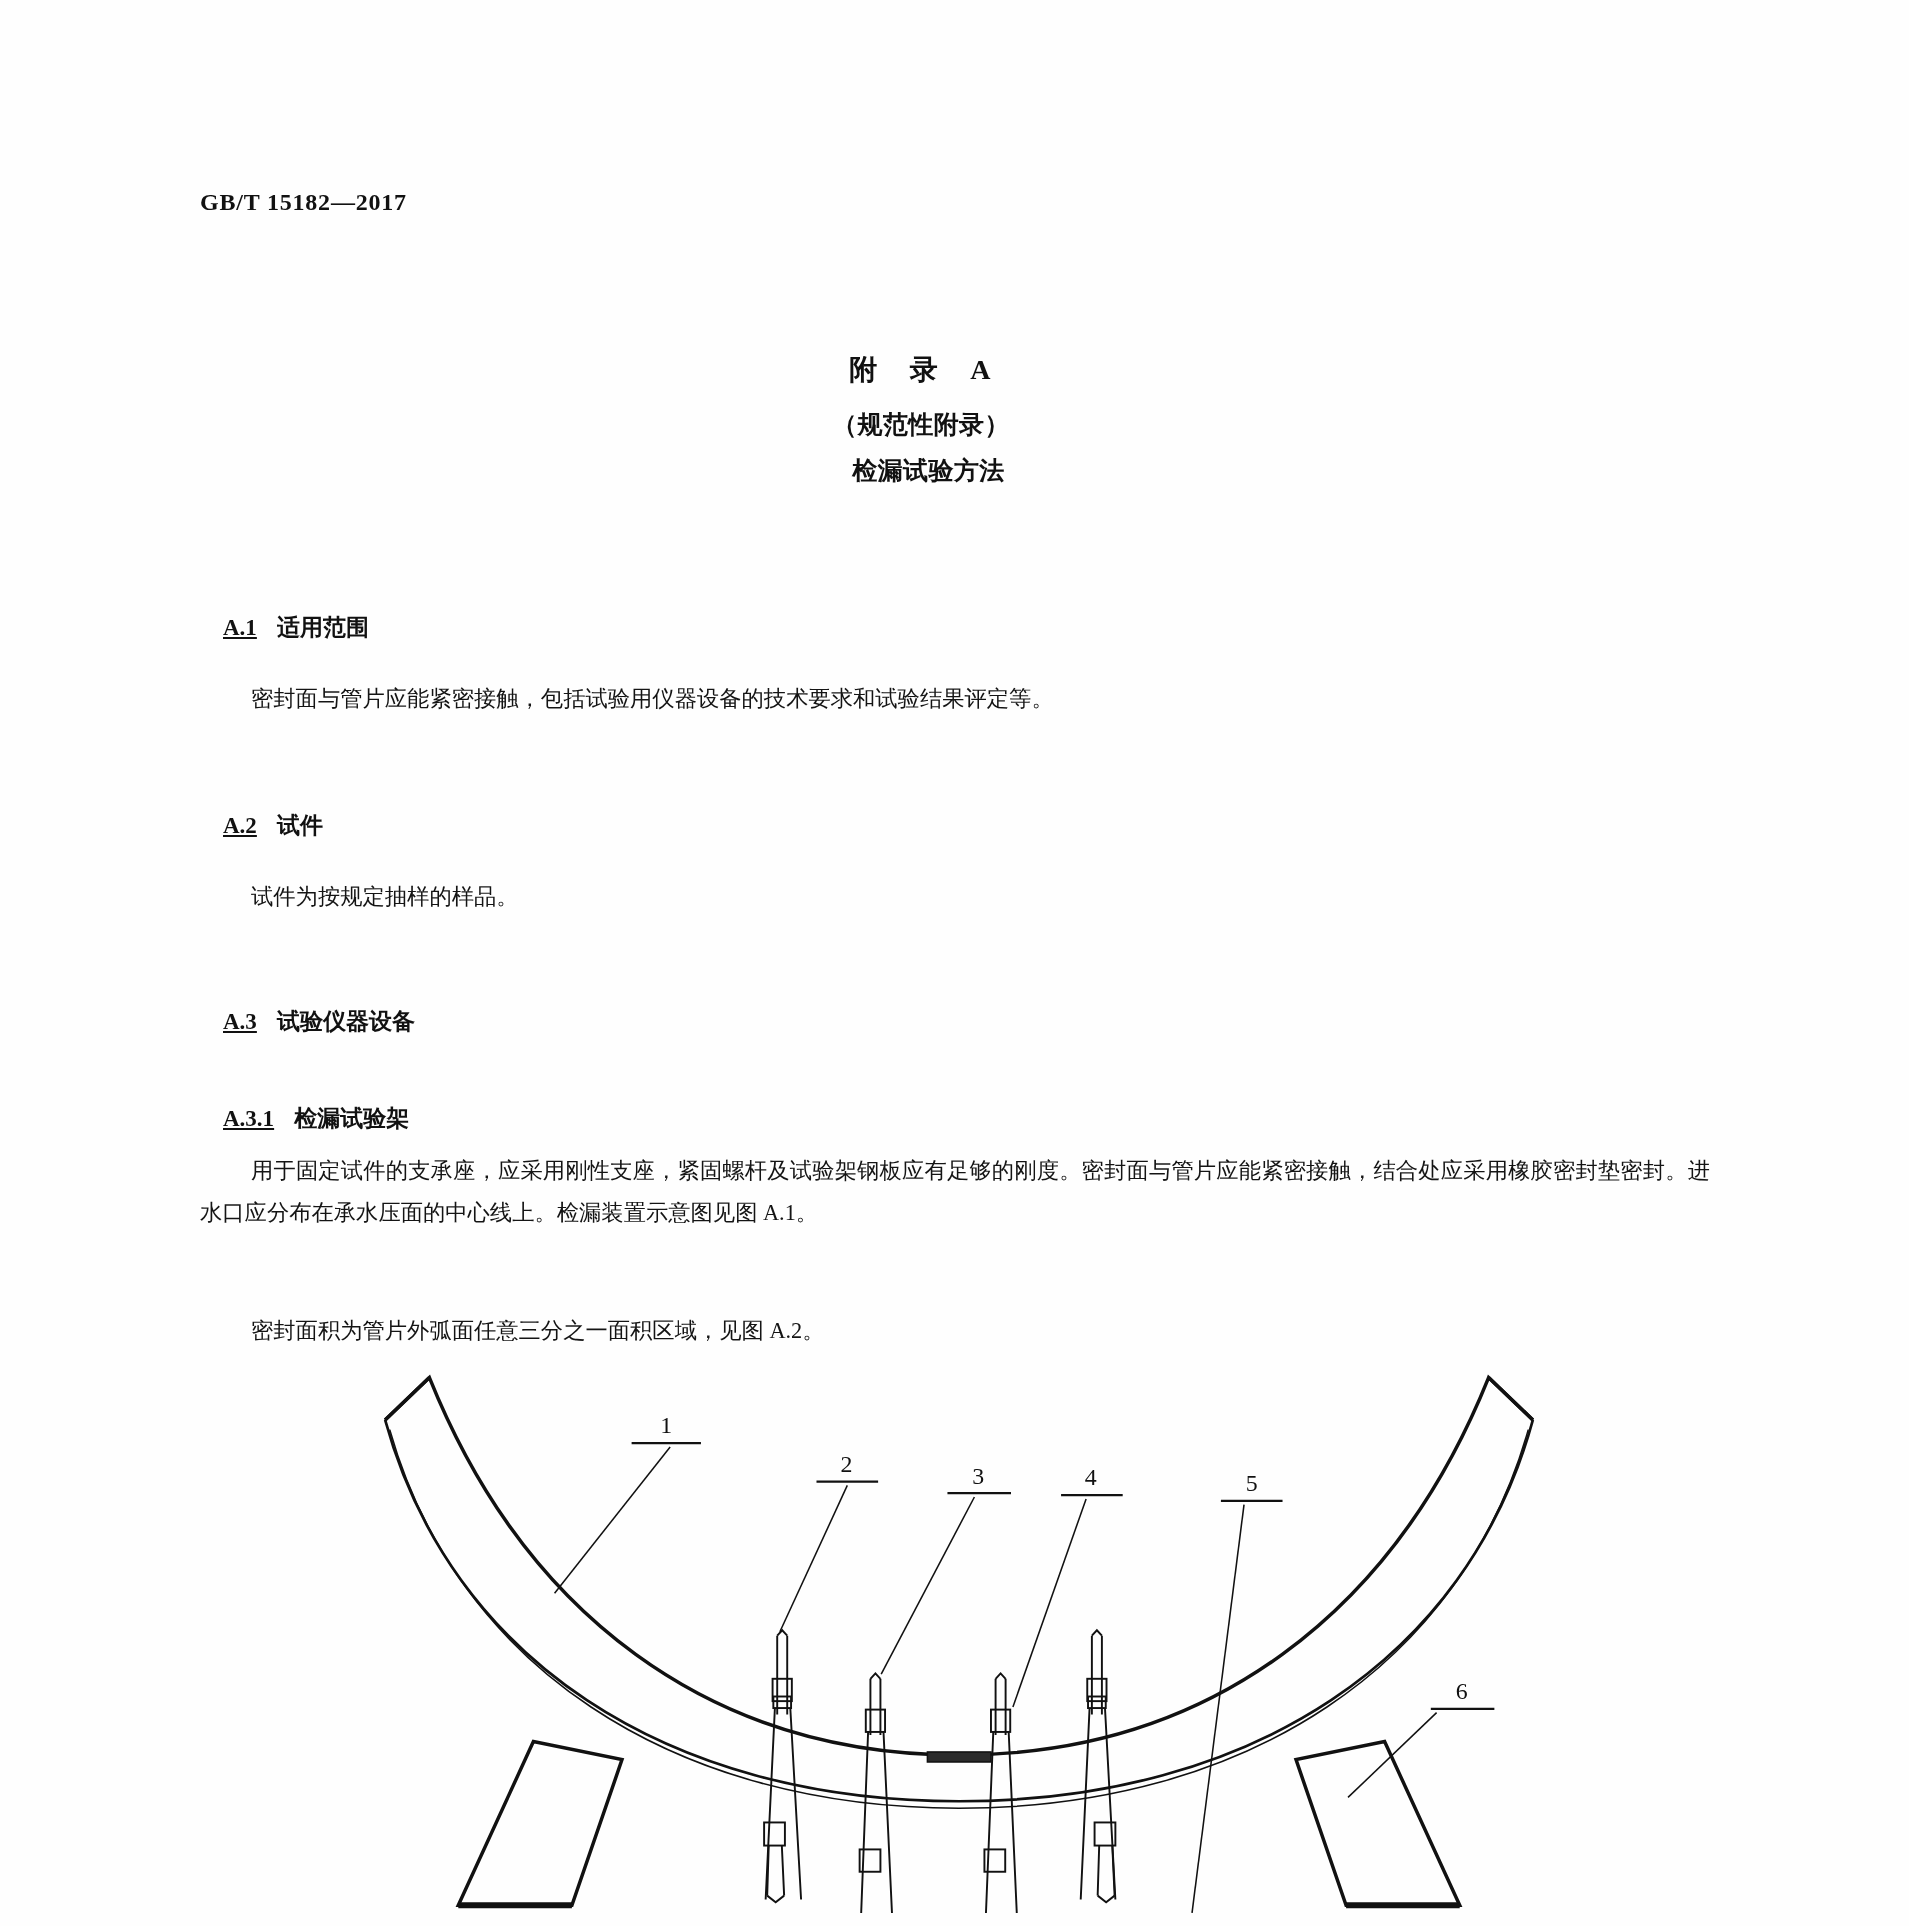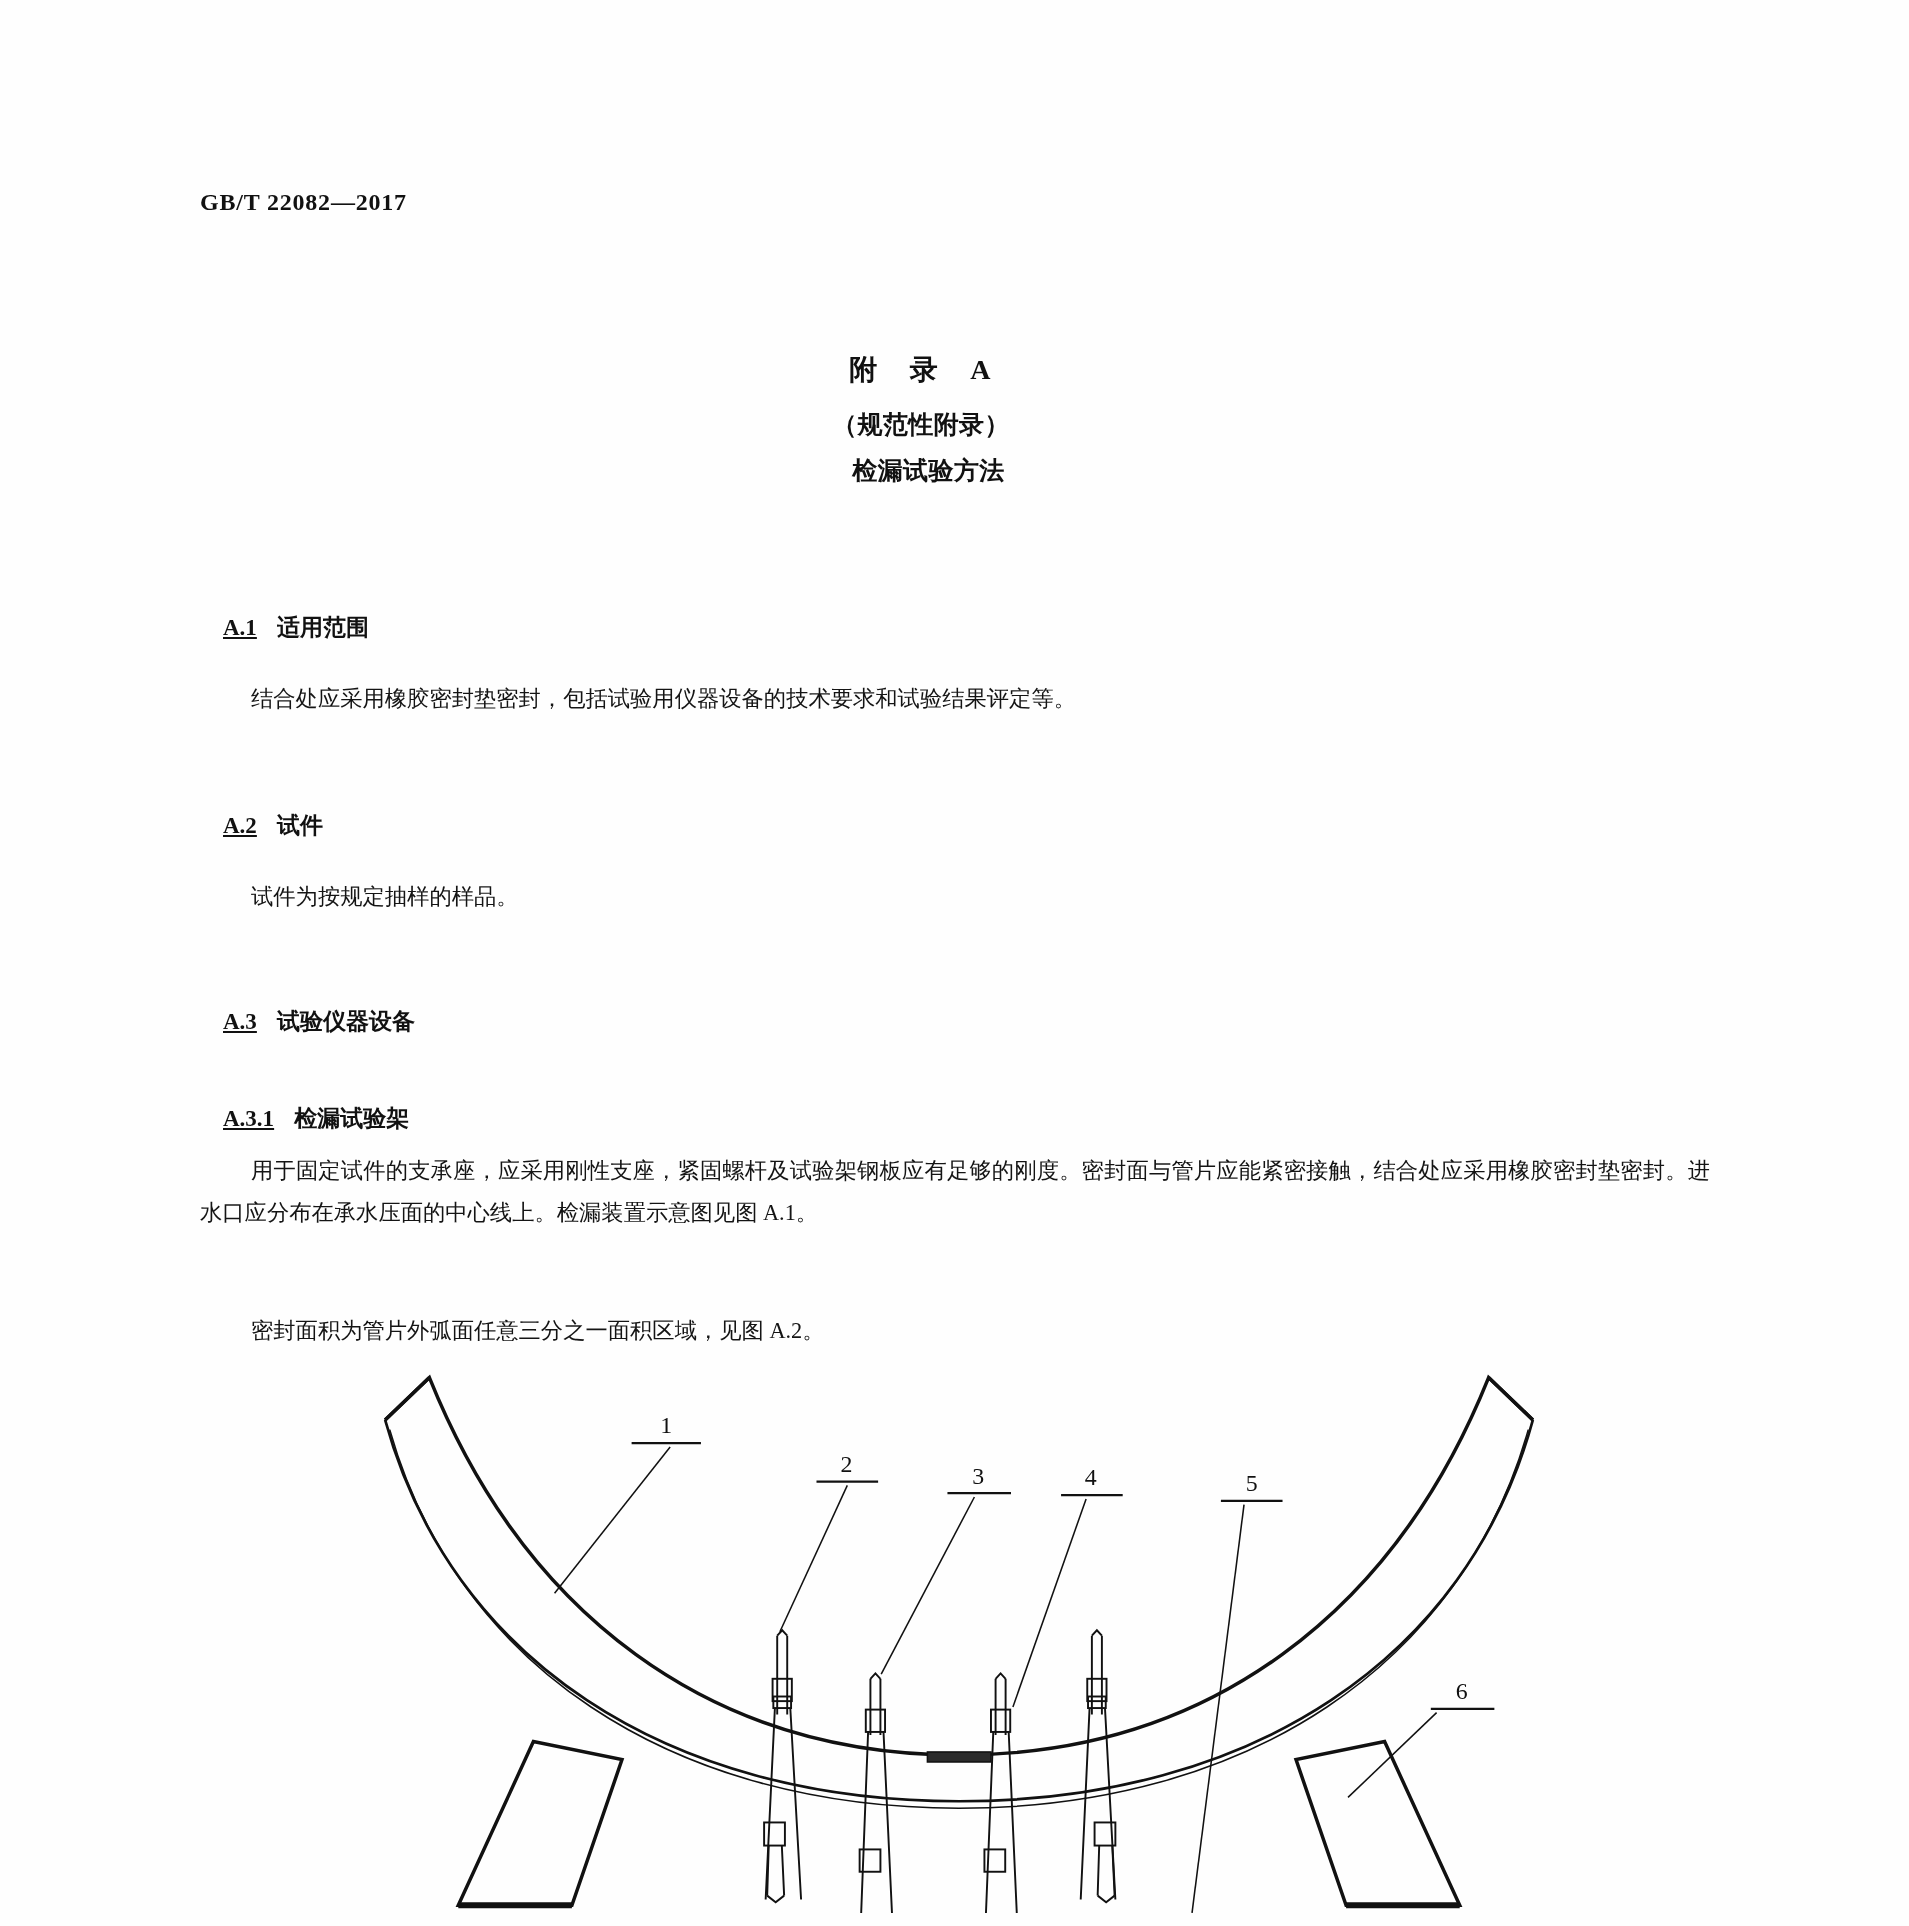--- a/index.html
+++ b/index.html
@@ -114,32 +114,32 @@
   }
   .figure-wrap svg {
     display: block;
   }
 </style>
 </head>
 <body>
 
 <div class="page">
 
-  <div class="page-header">GB/T 22082—2017</div>
+  <div class="page-header">GB/T 15182—2017</div>
 
   <div class="annex-title-block">
     <div class="annex-line-1">附　录　A</div>
     <div class="annex-line-2">（规范性附录）</div>
     <div class="annex-line-3">检漏试验方法</div>
   </div>
 
   <div class="clause-heading" style="top:586px;">
     <span class="clause-num">A.1</span><span class="clause-gap"></span><span>适用范围</span>
   </div>
-  <div class="body-para indent" style="top:678px;">结合处应采用橡胶密封垫密封，包括试验用仪器设备的技术要求和试验结果评定等。</div>
+  <div class="body-para indent" style="top:678px;">密封面与管片应能紧密接触，包括试验用仪器设备的技术要求和试验结果评定等。</div>
 
   <div class="clause-heading" style="top:784px;">
     <span class="clause-num">A.2</span><span class="clause-gap"></span><span>试件</span>
   </div>
   <div class="body-para indent" style="top:876px;">试件为按规定抽样的样品。</div>
 
   <div class="clause-heading" style="top:980px;">
     <span class="clause-num">A.3</span><span class="clause-gap"></span><span>试验仪器设备</span>
   </div>
 

